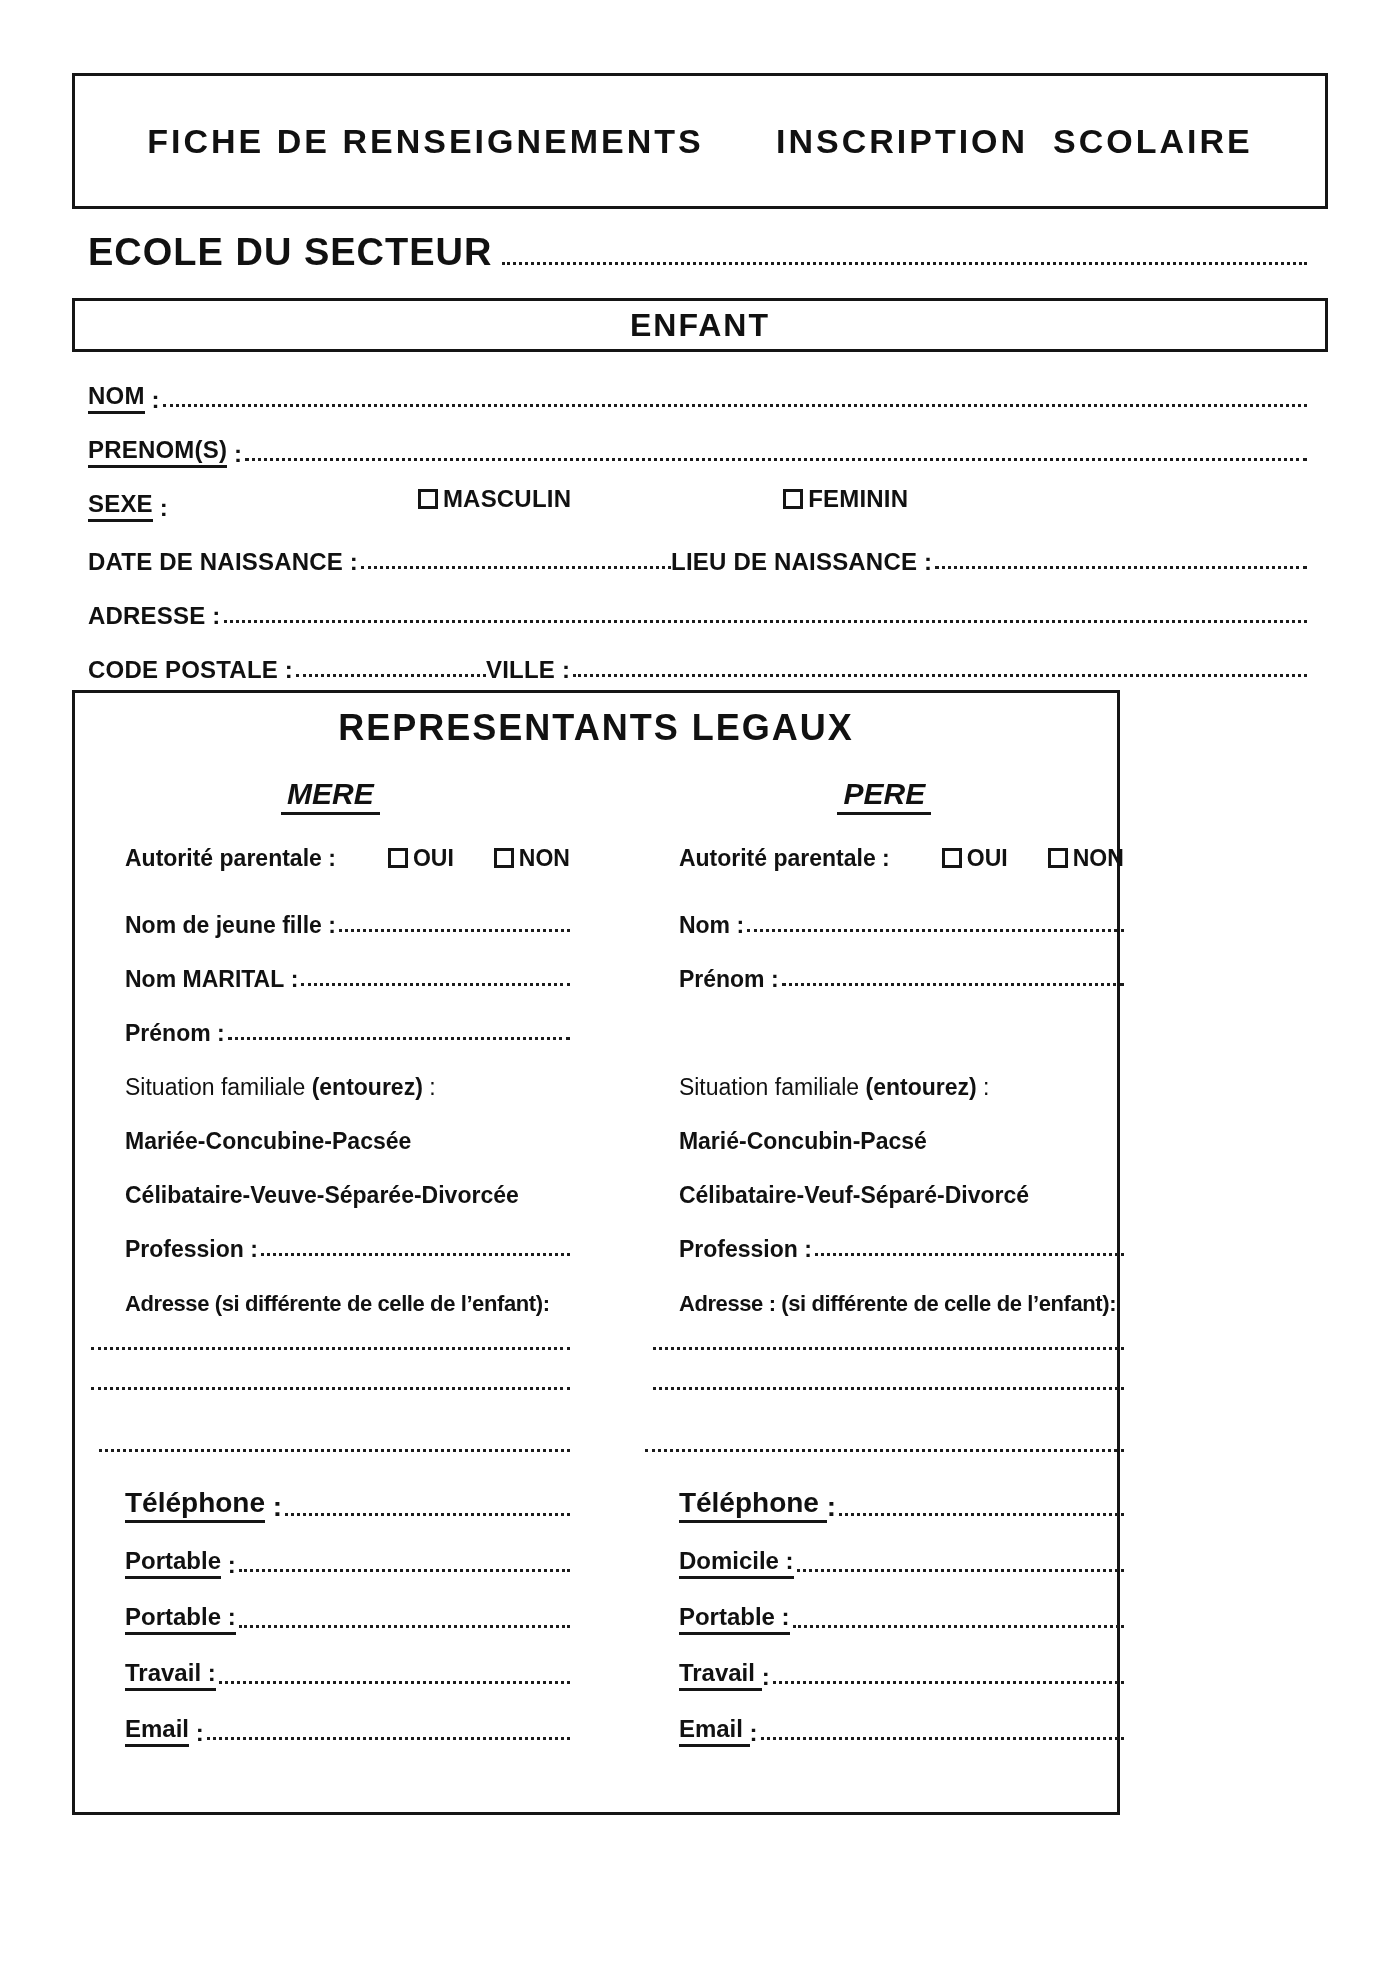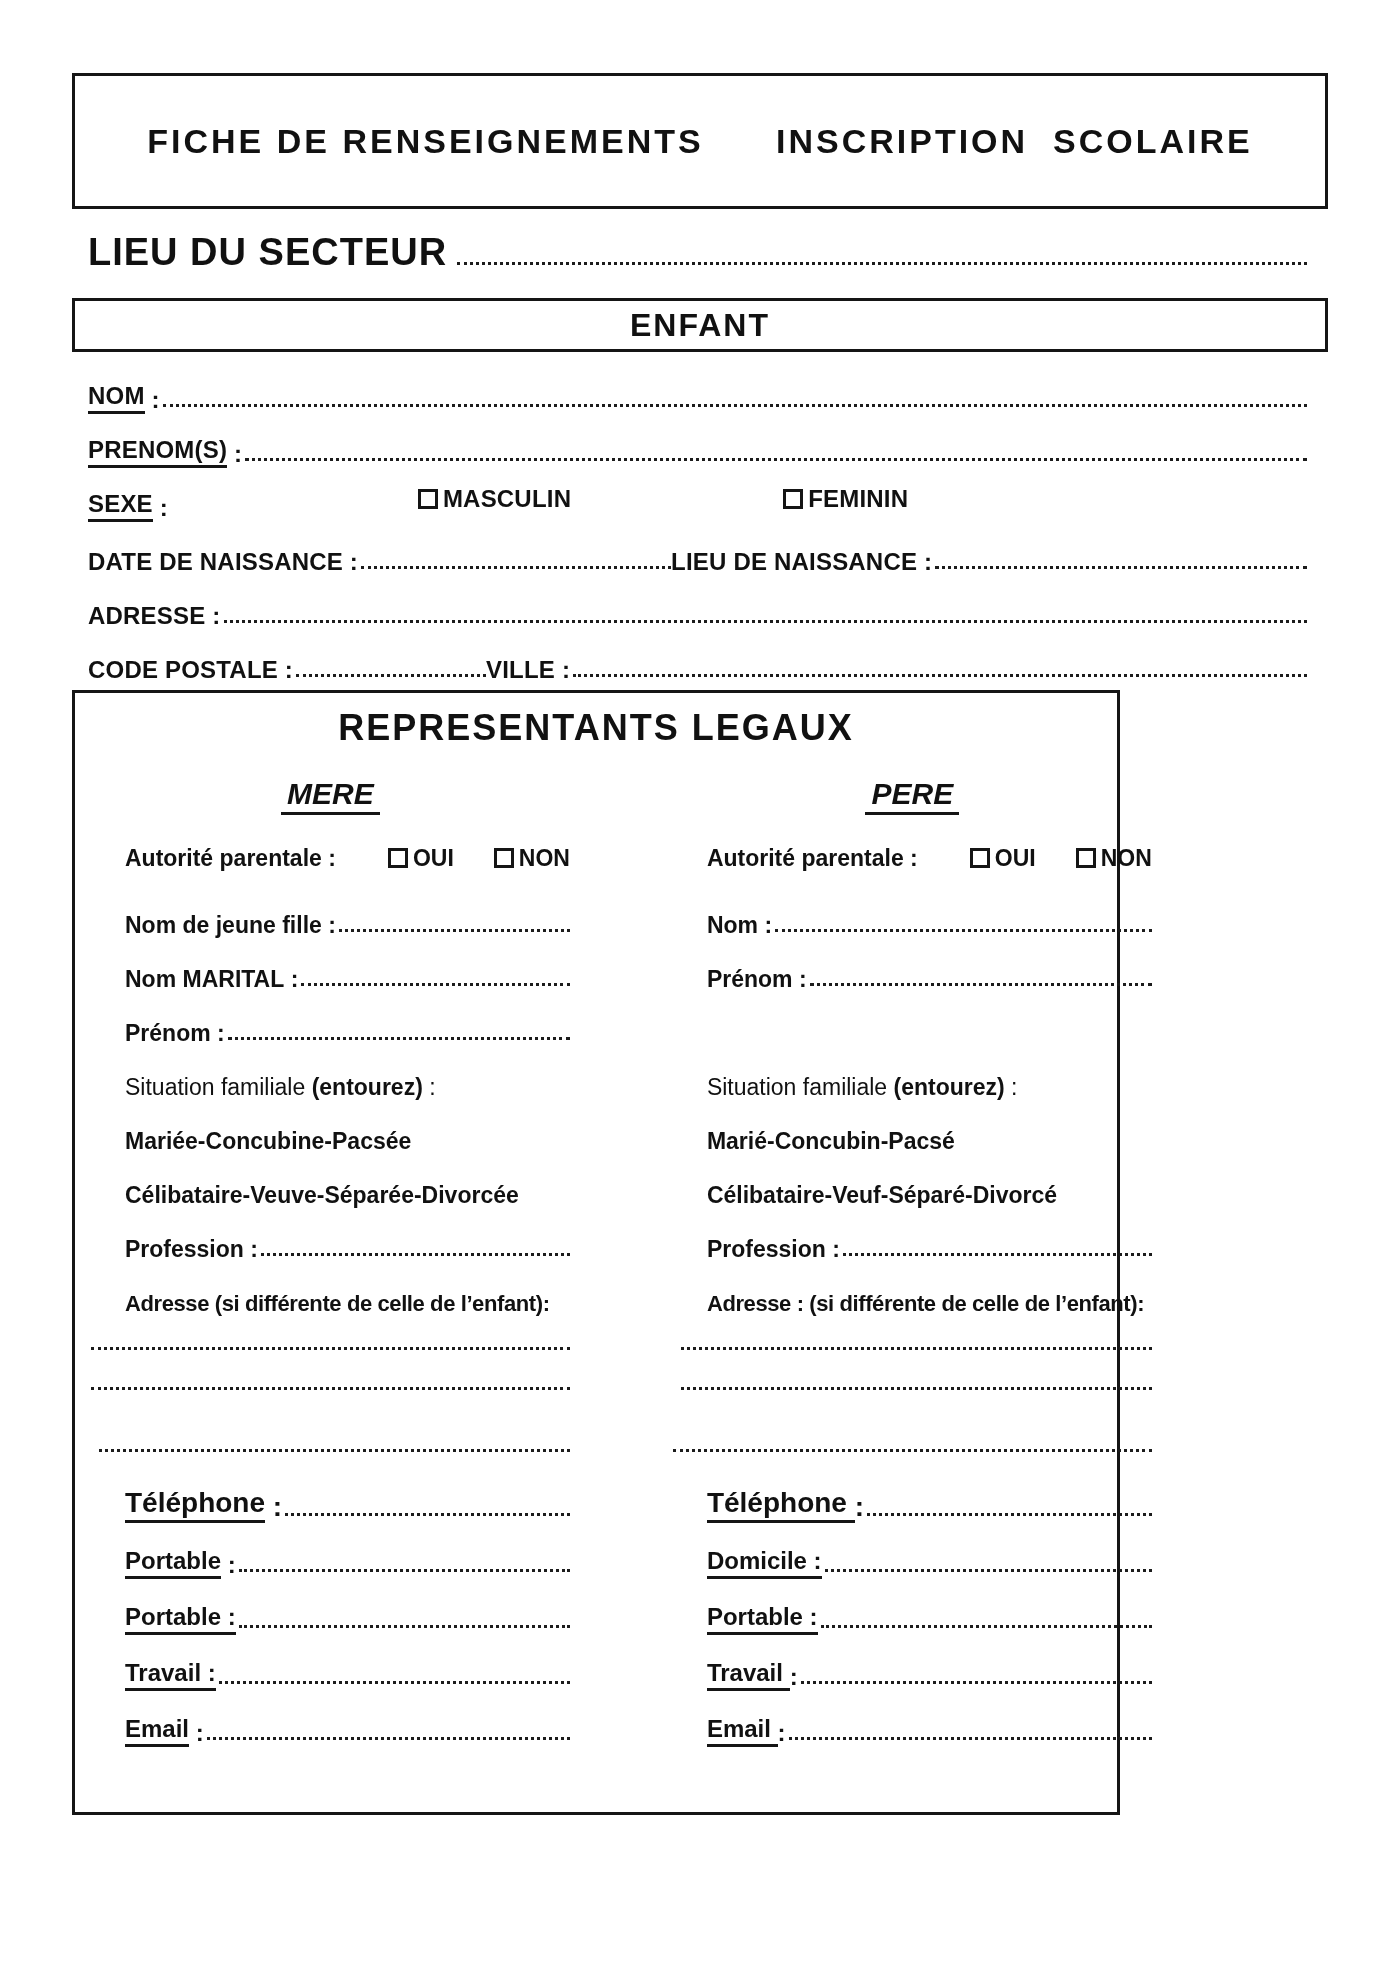--- a/index.html
+++ b/index.html
@@ -25,21 +25,21 @@
   .u{border-bottom:3px solid #151515;padding-bottom:1px;}
   .dots{flex:1 1 auto;border-bottom:3.5px dotted #1c1c1c;margin:0 0 7px 3px;min-width:16px;}
   .dots.f310{flex:0 0 310px;}
   .dots.f190{flex:0 0 190px;}
   .cbg{display:flex;align-items:center;}
   .cb{width:20px;height:20px;border:3px solid #151515;box-sizing:border-box;margin:0 5px 0 0;flex:0 0 auto;background:#fff;}
   .frow .cbg{align-self:center;margin-top:7px;}
   
   #legal-box{left:72px;top:690px;width:1048px;height:1125px;padding-top:14px;}
   #legal-title{text-align:center;font-size:36px;font-weight:700;letter-spacing:2px;}
-  #legal-cols{display:flex;padding:28px 1px 0 16px;gap:28px;}
+  #legal-cols{display:flex;padding:28px 1px 0 16px;}
   .col{width:505px;}
   .col.mere{margin-right:75px;}
   .col.pere{width:530px;}
   .colhead{height:42px;text-align:center;font-size:30px;font-style:italic;font-weight:700;margin-bottom:12px;}
   .colhead .u{padding:0 6px 2px 6px;}
   .lrow{display:flex;align-items:flex-end;height:54px;font-size:23px;white-space:nowrap;margin-left:34px;}
   .lrow.b{font-weight:700;}
   .lrow.center{align-items:center;}
   .bold{font-weight:700;}
   .note{font-size:22px;letter-spacing:-.4px;}
@@ -52,21 +52,21 @@
 </style>
 </head>
 <body>
 
 <div class="abs box" id="header-box">
   <div class="htitle">FICHE DE RENSEIGNEMENTS</div>
   <div class="htitle">INSCRIPTION&nbsp; SCOLAIRE</div>
 </div>
 
 <div class="abs" id="school-row">
-  <span class="slabel">LIEU DU SECTEUR</span>
+  <span class="slabel">ECOLE DU SECTEUR</span>
   <span class="dots" style="margin-left:10px;margin-bottom:9px;"></span>
 </div>
 
 <div class="abs box" id="enfant-box">
   <span class="sec-title">ENFANT</span>
 </div>
 
 <div class="abs" id="child-fields">
 
   <div class="frow">

